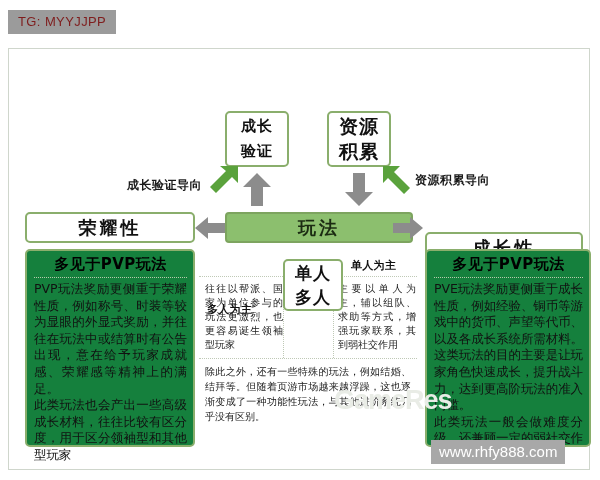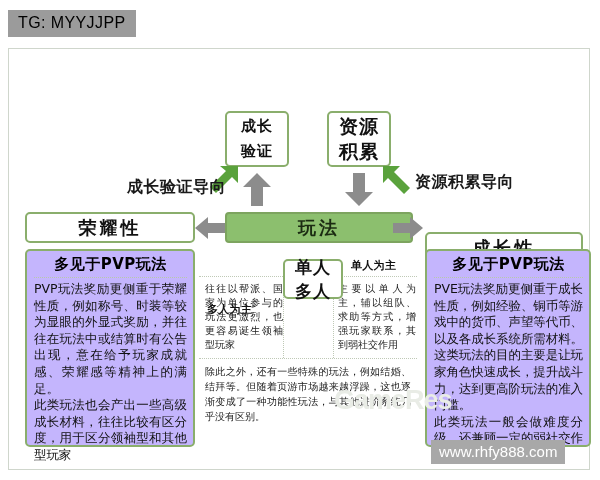--- a/index.html
+++ b/index.html
@@ -5,23 +5,23 @@
   html,body{margin:0;padding:0;}
   body{
     width:600px;height:480px;
     background:#ffffff;
     font-family:"DejaVu Sans","Liberation Sans",sans-serif;
     position:relative;overflow:hidden;
   }
   
   #tg-badge{
     position:absolute;left:8px;top:10px;
-    background:#9b9b9b;color:#000000;
+    background:#9b9b9b;color:#7f1d1d;
     font-family:"Liberation Sans","DejaVu Sans",sans-serif;
-    font-size:16px;letter-spacing:.4px;
+    font-size:13px;letter-spacing:.4px;
     padding:4px 10px 5px 10px;
     white-space:nowrap;
   }
   
   #frame{
     position:absolute;left:8px;top:48px;
     width:582px;height:422px;
     border:1px solid #cfd6cc;
     box-sizing:border-box;
     background:#ffffff;
@@ -49,47 +49,47 @@
     background:#8cbf6e;
     display:flex;align-items:center;justify-content:center;
     font-size:18px;font-weight:bold;color:#1b2b12;letter-spacing:3px;
   }
   
   #box-honor{left:16px;top:163px;width:170px;height:31px;font-size:18px;letter-spacing:3px;}
   #box-growth{left:424px;top:163px;width:158px;height:31px;font-size:18px;letter-spacing:3px;margin-top:20px;}
   #frame #box-growth{left:416px;}
   
   #box-solo-multi{
-    left:274px;top:210px;width:60px;height:40px;
+    left:274px;top:210px;width:60px;height:52px;
     font-size:17px;line-height:24px;letter-spacing:1px;
   }
   
   .garrow{position:absolute;}
   
   #arrow-up-growth{left:233px;top:124px;width:30px;height:33px;}
   
   #arrow-down-resource{left:335px;top:124px;width:30px;height:33px;}
   
   #arrow-left{left:186px;top:168px;width:30px;height:22px;}
   
   #arrow-right{left:384px;top:168px;width:30px;height:22px;}
   
   #arrow-diag-left{position:absolute;left:196px;top:116px;width:34px;height:34px;}
   #arrow-diag-right{position:absolute;left:373px;top:116px;width:34px;height:34px;}
   
   .orient-label{
-    position:absolute;font-size:16px;font-weight:bold;color:#1a1a1a;
+    position:absolute;font-size:12px;font-weight:bold;color:#1a1a1a;
     white-space:nowrap;letter-spacing:.5px;
   }
   #label-growth-orient{left:118px;top:128px;}
   #label-resource-orient{left:406px;top:123px;}
   
   .panel{
     position:absolute;box-sizing:border-box;
-    border:2px solid #8aae6c;border-radius:5px;background:#c4b5fd;
+    border:2px solid #8aae6c;border-radius:5px;background:#15803d;
     padding:4px 6px 5px 7px;
   }
   #panel-pvp{left:16px;top:200px;width:170px;height:198px;}
   #panel-pve{left:416px;top:200px;width:166px;height:198px;}
   .panel-title{
     text-align:center;font-size:15px;font-weight:bold;color:#000000;
     letter-spacing:.5px;padding-bottom:3px;
     border-bottom:1px dotted #b8c9ab;margin-bottom:3px;
   }
   .panel-body{

